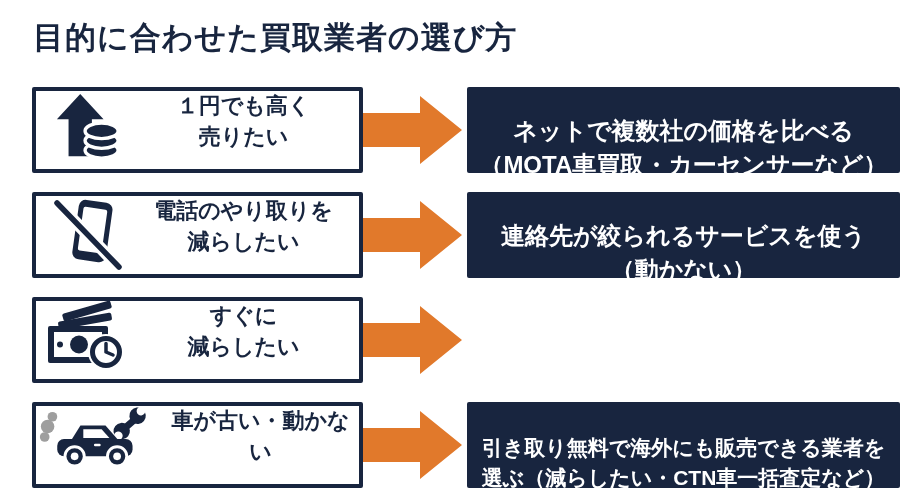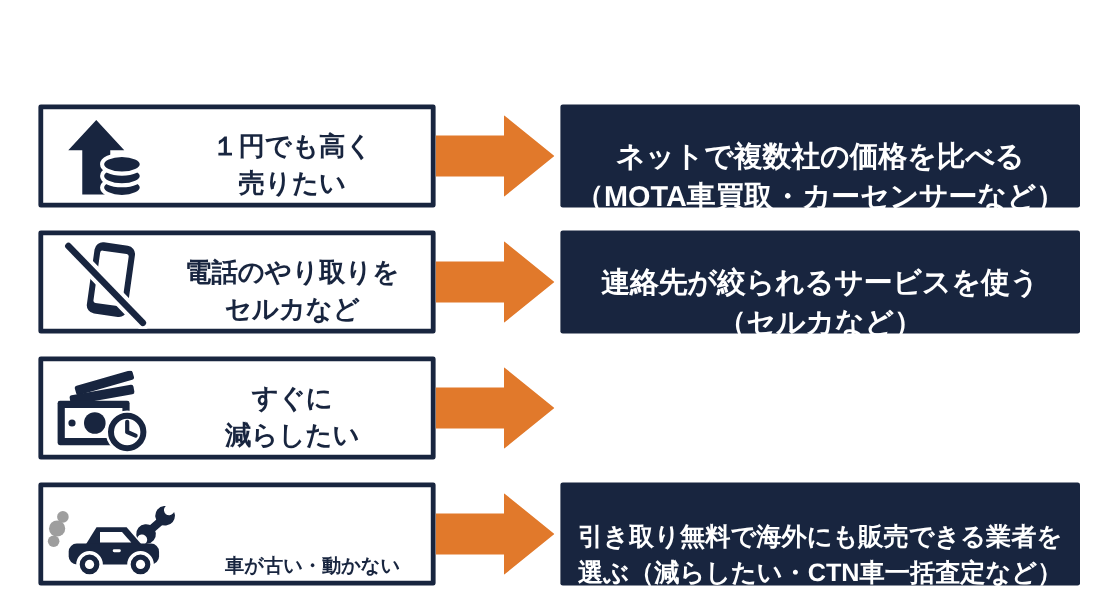--- a/index.html
+++ b/index.html
@@ -20,32 +20,32 @@
     white-space:nowrap;
   }
   .row{position:absolute;left:32px;width:868px;height:86px;}
   .row-0{top:87px;}
   .row-1{top:192px;}
   .row-2{top:297px;}
   .row-3{top:402px;}
   .need-box{
     position:absolute;left:0;top:0;width:331px;height:86px;
     border:4px solid var(--navy);border-radius:2px;background:#fff;
-    display:flex;align-items:flex-end;
+    display:flex;align-items:flex-start;
   }
   .icon-wrap{
     width:104px;display:flex;align-items:center;justify-content:center;flex:none;
   }
   .row-3 .icon-wrap{width:112px;}
   .need-text{
     flex:1;text-align:center;color:var(--navy);
     font-size:22px;font-weight:bold;line-height:1.4;white-space:pre-line;
     padding-right:12px;
   }
-  .row-3 .need-text{padding-right:6px;font-size:16px;margin-left:20px;}
+  .row-3 .need-text{padding-right:6px;font-size:22px;margin-left:20px;}
   .arrow{position:absolute;left:331px;top:9px;}
   .arrow polygon{fill:var(--orange);}
   .solution-box{
     position:absolute;left:435px;top:0;width:433px;height:86px;
     background:var(--navy);border-radius:2px;
     display:flex;align-items:center;justify-content:center;
   }
   .solution-text{
     color:#fff;text-align:center;
     font-size:24px;font-weight:bold;line-height:1.42;white-space:pre-line;margin-top:36px;
@@ -55,20 +55,21 @@
   .fill-white{fill:#fff;}
   .fill-smoke{fill:var(--smoke);}
   .stroke-navy{stroke:var(--navy);}
   .stroke-white{stroke:#fff;}
 </style>
 </head>
 <body>
 
 <div class="canvas">
 
+  <div class="title">目的に合わせた買取業者の選び方</div>
 
   <div class="row row-0">
     <div class="need-box">
       <div class="icon-wrap">
         <svg width="70" height="72" viewBox="0 0 72 72">
           <polygon class="fill-navy" points="28,2 52,28 40,28 40,66 16,66 16,28 4,28"></polygon>
           <ellipse class="fill-navy stroke-white" stroke-width="3.5" cx="50" cy="60" rx="17" ry="8"></ellipse>
           <ellipse class="fill-navy stroke-white" stroke-width="3.5" cx="50" cy="50" rx="17" ry="8"></ellipse>
           <ellipse class="fill-navy stroke-white" stroke-width="3.5" cx="50" cy="40" rx="17" ry="8"></ellipse>
         </svg>
@@ -93,28 +94,28 @@
             <rect class="fill-navy" x="23" y="5" width="34" height="60" rx="7"></rect>
             <rect class="fill-white" x="28" y="12" width="24" height="44" rx="2"></rect>
             <rect class="fill-navy" x="34" y="7" width="12" height="3.5" rx="1.75"></rect>
             <circle class="fill-navy" cx="40" cy="60.5" r="3"></circle>
           </g>
           <line class="stroke-white" x1="5" y1="7" x2="67" y2="71" stroke-width="12" stroke-linecap="round"></line>
           <line class="stroke-navy" x1="5" y1="7" x2="67" y2="71" stroke-width="5.5" stroke-linecap="round"></line>
         </svg>
       </div>
       <div class="need-text">電話のやり取りを
-セルカなど</div>
+減らしたい</div>
     </div>
     <svg class="arrow" width="99" height="68" viewBox="0 0 99 68">
       <polygon points="0,17 57,17 57,0 99,34 57,68 57,51 0,51"></polygon>
     </svg>
     <div class="solution-box">
       <div class="solution-text">連絡先が絞られるサービスを使う
-（セルカなど）</div>
+（動かない）</div>
     </div>
   </div>
 
   <div class="row row-2">
     <div class="need-box">
       <div class="icon-wrap">
         <svg width="84" height="70" viewBox="0 0 84 70">
           <rect class="fill-navy" x="16" y="6" width="50" height="8" rx="2" transform="rotate(-16 41 10)"></rect>
           <rect class="fill-navy" x="12" y="16" width="54" height="8" rx="2" transform="rotate(-10 39 20)"></rect>
           <rect class="fill-navy" x="2" y="25" width="60" height="37" rx="2"></rect>

